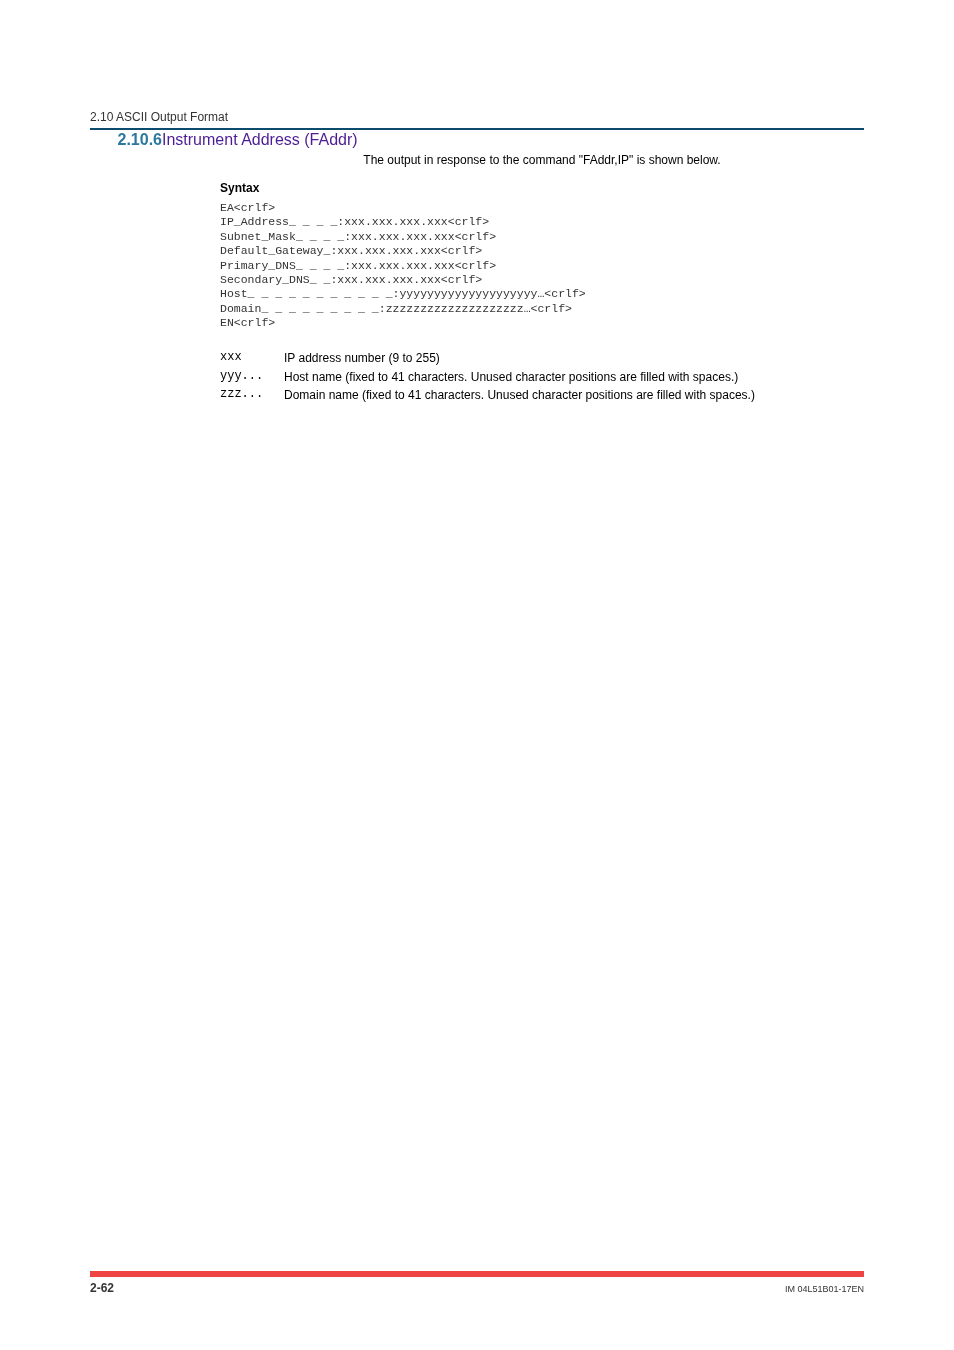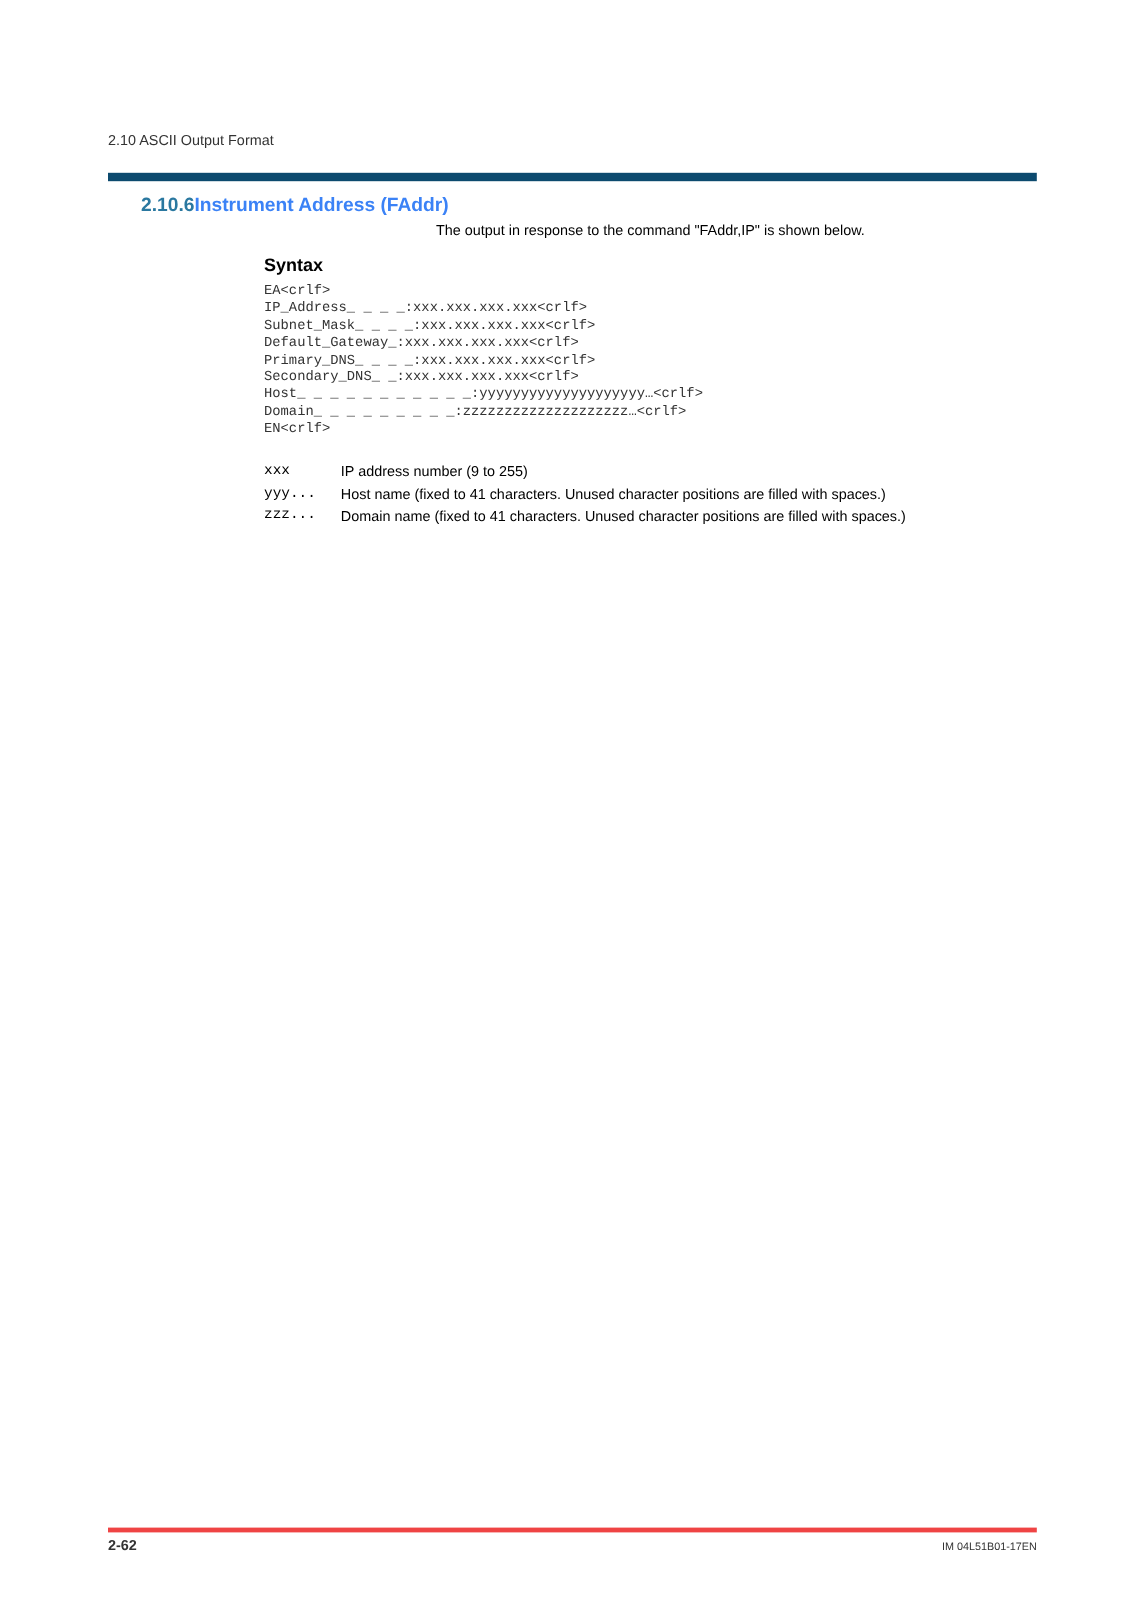--- a/index.html
+++ b/index.html
@@ -8,52 +8,52 @@
       height: 1350px;
       background: white;
       font-family: Arial, Helvetica, sans-serif;
       color: #000;
       position: relative;
       padding: 110px 90px 60px 90px;
     }
     .breadcrumb {
       font-size: 12px;
       color: #333;
-      border-bottom: 7px solid #0c4a6e;
-      padding-bottom: 20px;
-      margin-bottom: 12px;
+      border-bottom: 2px solid #0c4a6e;
+      padding-bottom: 4px;
+      margin-bottom: 1px;
     }
     .section-row {
       display: flex;
       align-items: baseline;
       margin-bottom: 4px;
     }
     .section-number {
       color: #2a78a0;
       font-size: 16px;
       font-weight: bold;
       width: 72px;
       flex-shrink: 0;
       text-align: right;
     }
     .section-title {
-      color: #3b82f6;
+      color: #4c1d95;
       font-size: 16px;
-      font-weight: bold;
+      font-weight: normal;
     }
     .indent-block {
       margin-left: 130px;
     }
     .intro {
       font-size: 12px;
       margin-bottom: 14px;
       text-align: center;
     }
     .syntax-label {
-      font-size: 15px;
+      font-size: 12px;
       font-weight: bold;
       margin-bottom: 6px;
     }
     pre.code {
       font-family: "Courier New", Courier, monospace;
       font-size: 11.5px;
       line-height: 1.25;
       white-space: pre;
       color: #333;
       margin-bottom: 20px;
@@ -70,21 +70,21 @@
     }
     .def-desc {
       flex: 1;
       line-height: 1.35;
     }
     .footer {
       position: absolute;
       bottom: 55px;
       left: 90px;
       right: 90px;
-      border-top: 4px solid #ef4444;
+      border-top: 6px solid #ef4444;
       padding-top: 4px;
       display: flex;
       justify-content: space-between;
       align-items: baseline;
       font-size: 10px;
       color: #333;
     }
     .footer .page {
       font-weight: bold;
       font-size: 12px;

